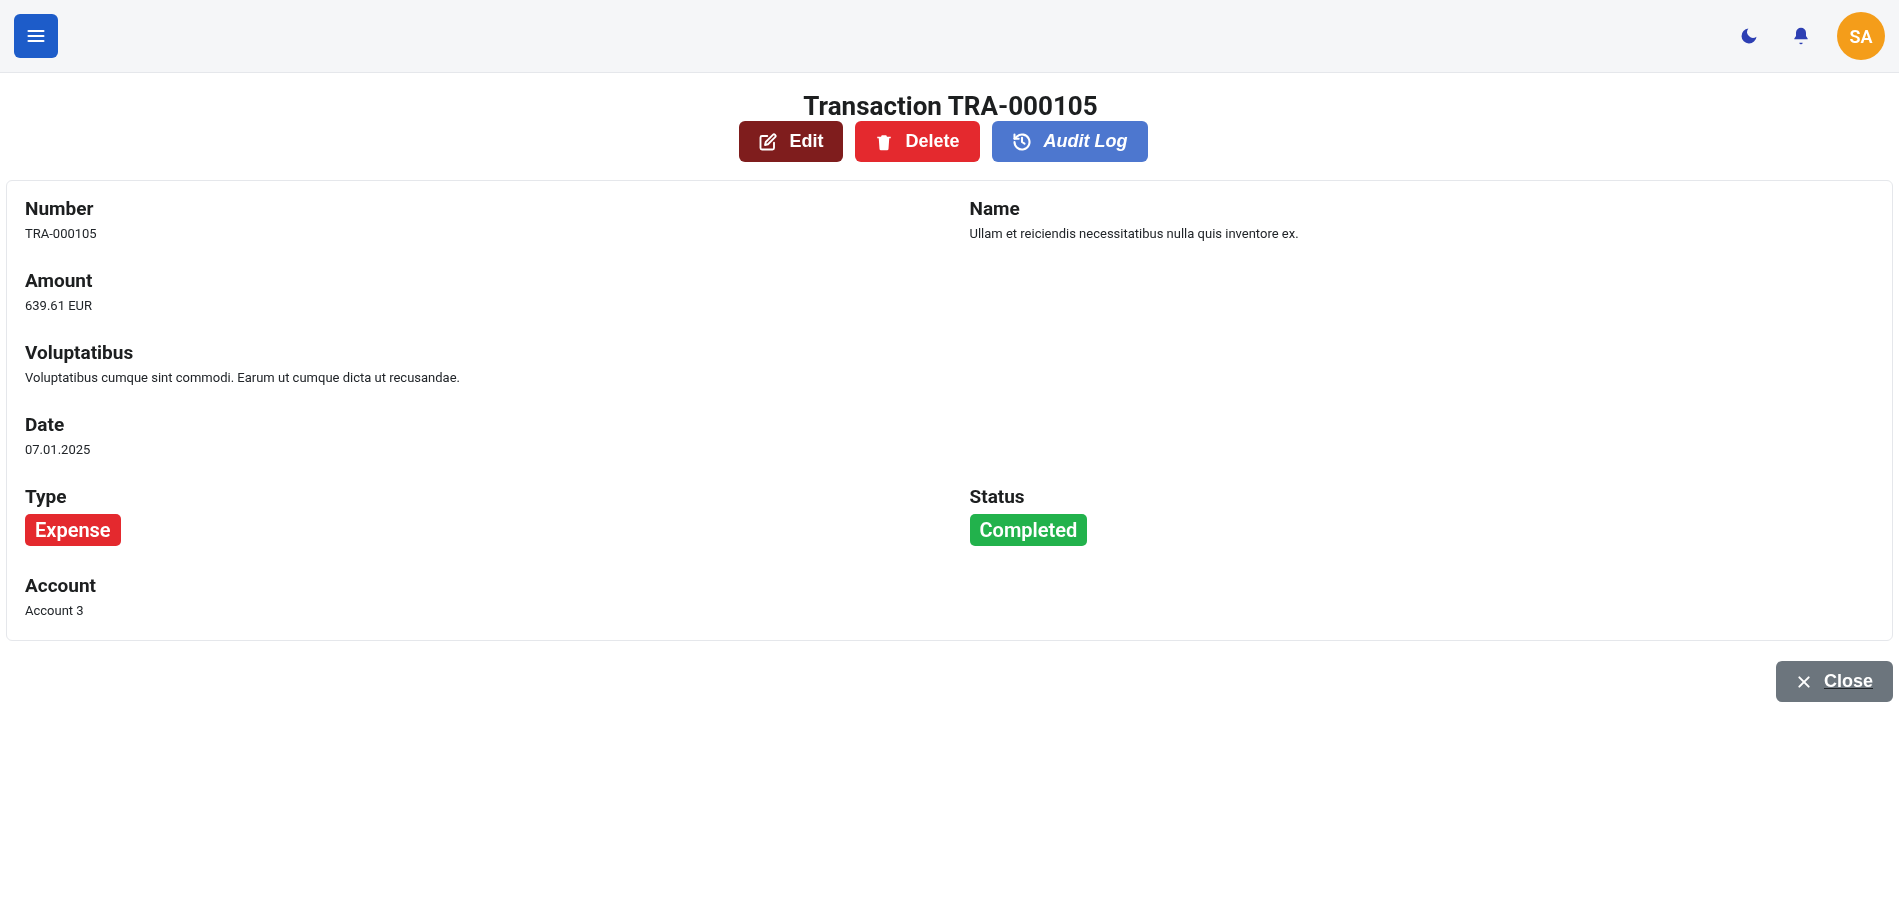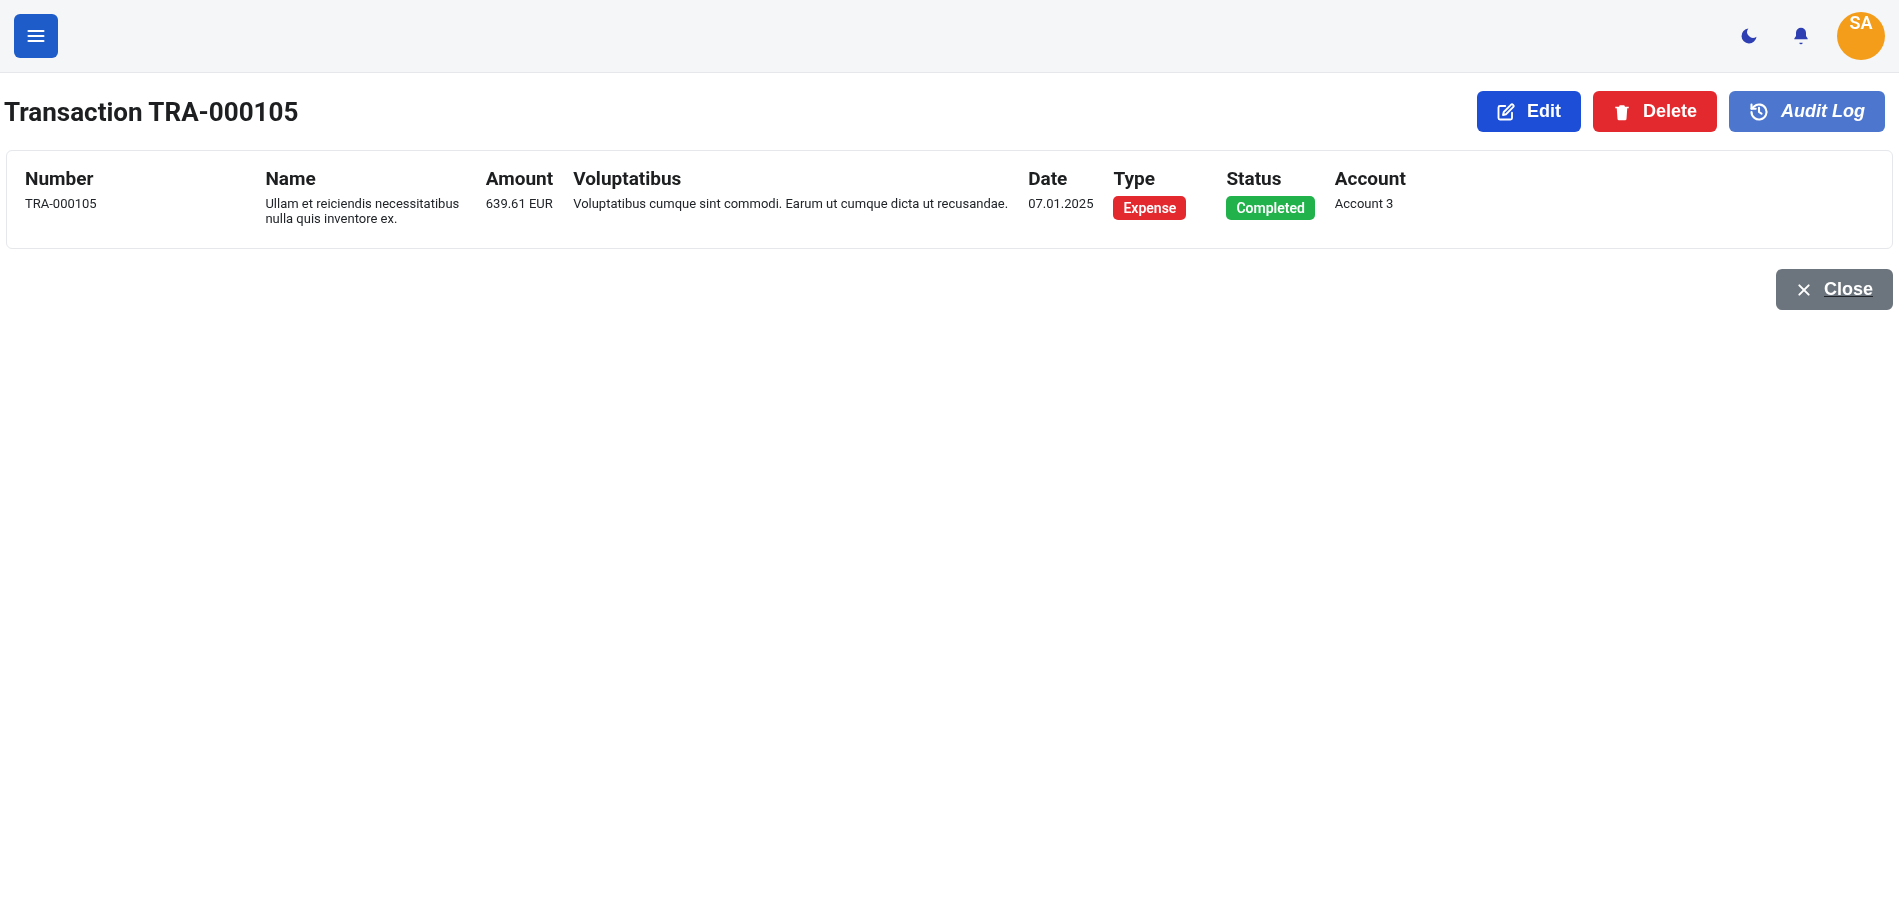--- a/index.html
+++ b/index.html
@@ -50,32 +50,33 @@
     }
     .avatar {
       width: 48px;
       height: 48px;
       border-radius: 50%;
       background: #f49d1a;
       color: #fff;
       font-weight: 600;
       font-size: 18px;
       display: flex;
-      align-items: flex-start;
+      align-items: center;
       justify-content: center;
       cursor: pointer;
     }
     .page-container {
       padding: 0 0 20px 0;
     }
     .page-title-row {
       display: flex;
       align-items: center;
       justify-content: space-between;
       padding: 18px 2px 18px 2px;
+      flex-direction: column;
     }
     .page-title {
       font-size: 26px;
       font-weight: 700;
       color: #1d1f20;
       padding-left: 2px;
     }
     .action-buttons {
       display: flex;
       gap: 12px;
@@ -86,35 +87,35 @@
       align-items: center;
       gap: 12px;
       padding: 10px 20px;
       border-radius: 6px;
       font-size: 18px;
       font-weight: 600;
       cursor: pointer;
       border: none;
       color: #fff;
     }
-    .btn-green { background: #1d4ed8; }
+    .btn-green { background: #7f1d1d; }
     .btn-red { background: #e4292e; text-align: right; }
     .btn-blue { background: #4d77cf; font-style: italic; }
     .btn-gray { background: #6c757d; }
     .btn svg { flex-shrink: 0; }
     .card {
       border: 1px solid #e5e7eb;
       border-radius: 6px;
       margin: 0 6px;
       padding: 16px 18px 22px 18px;
     }
     .detail-grid {
       display: flex;
-      flex-direction: row;
-      gap: 20px;
+      flex-direction: column;
+      gap: 28px;
     }
     .detail-row {
       display: flex;
       gap: 40px;
     }
     .detail-col {
       flex: 1;
     }
     .field-label {
       font-weight: 700;
@@ -123,21 +124,21 @@
       margin-bottom: 6px;
     }
     .field-value {
       font-size: 13px;
       color: #212529;
     }
     .badge {
       display: inline-block;
       padding: 4px 10px;
       border-radius: 5px;
-      font-size: 14px;
+      font-size: 20px;
       font-weight: 600;
       color: #fff;
     }
     .badge-red { background: #e4292e; }
     .badge-green { background: #22b24c; }
     .footer-actions {
       display: flex;
       justify-content: flex-end;
       padding: 20px 6px 0 6px;
       text-decoration: underline;

